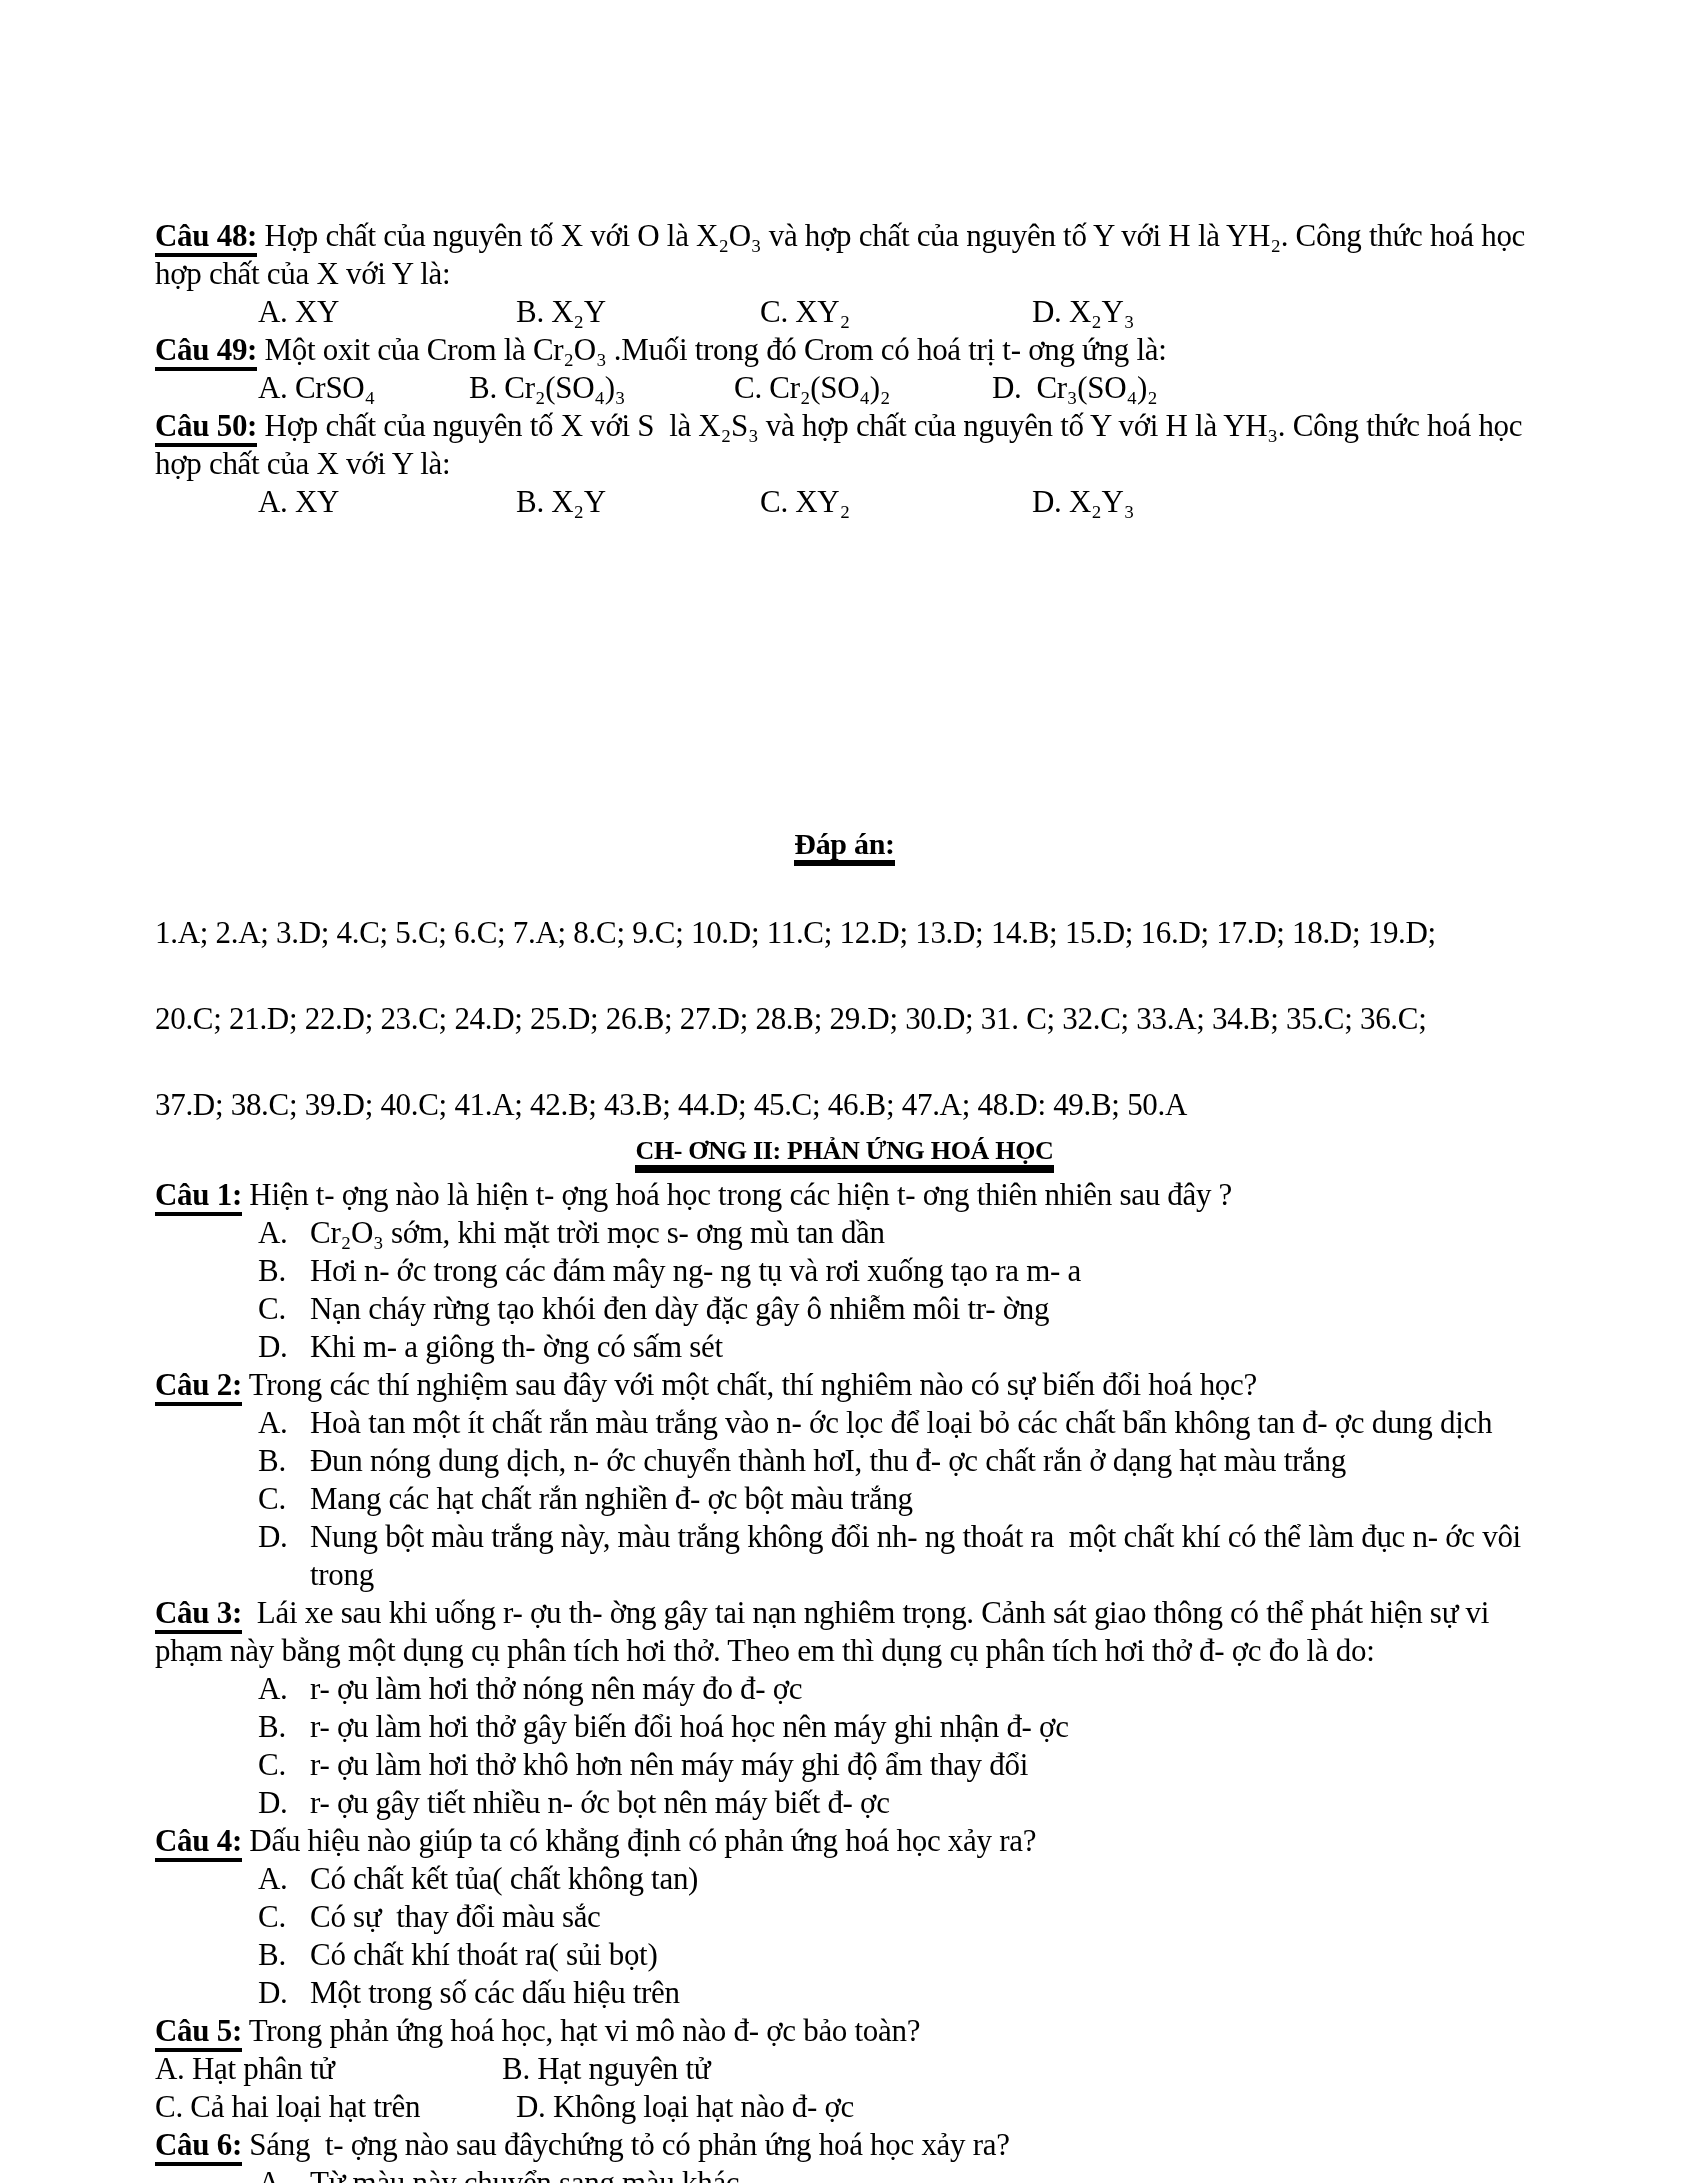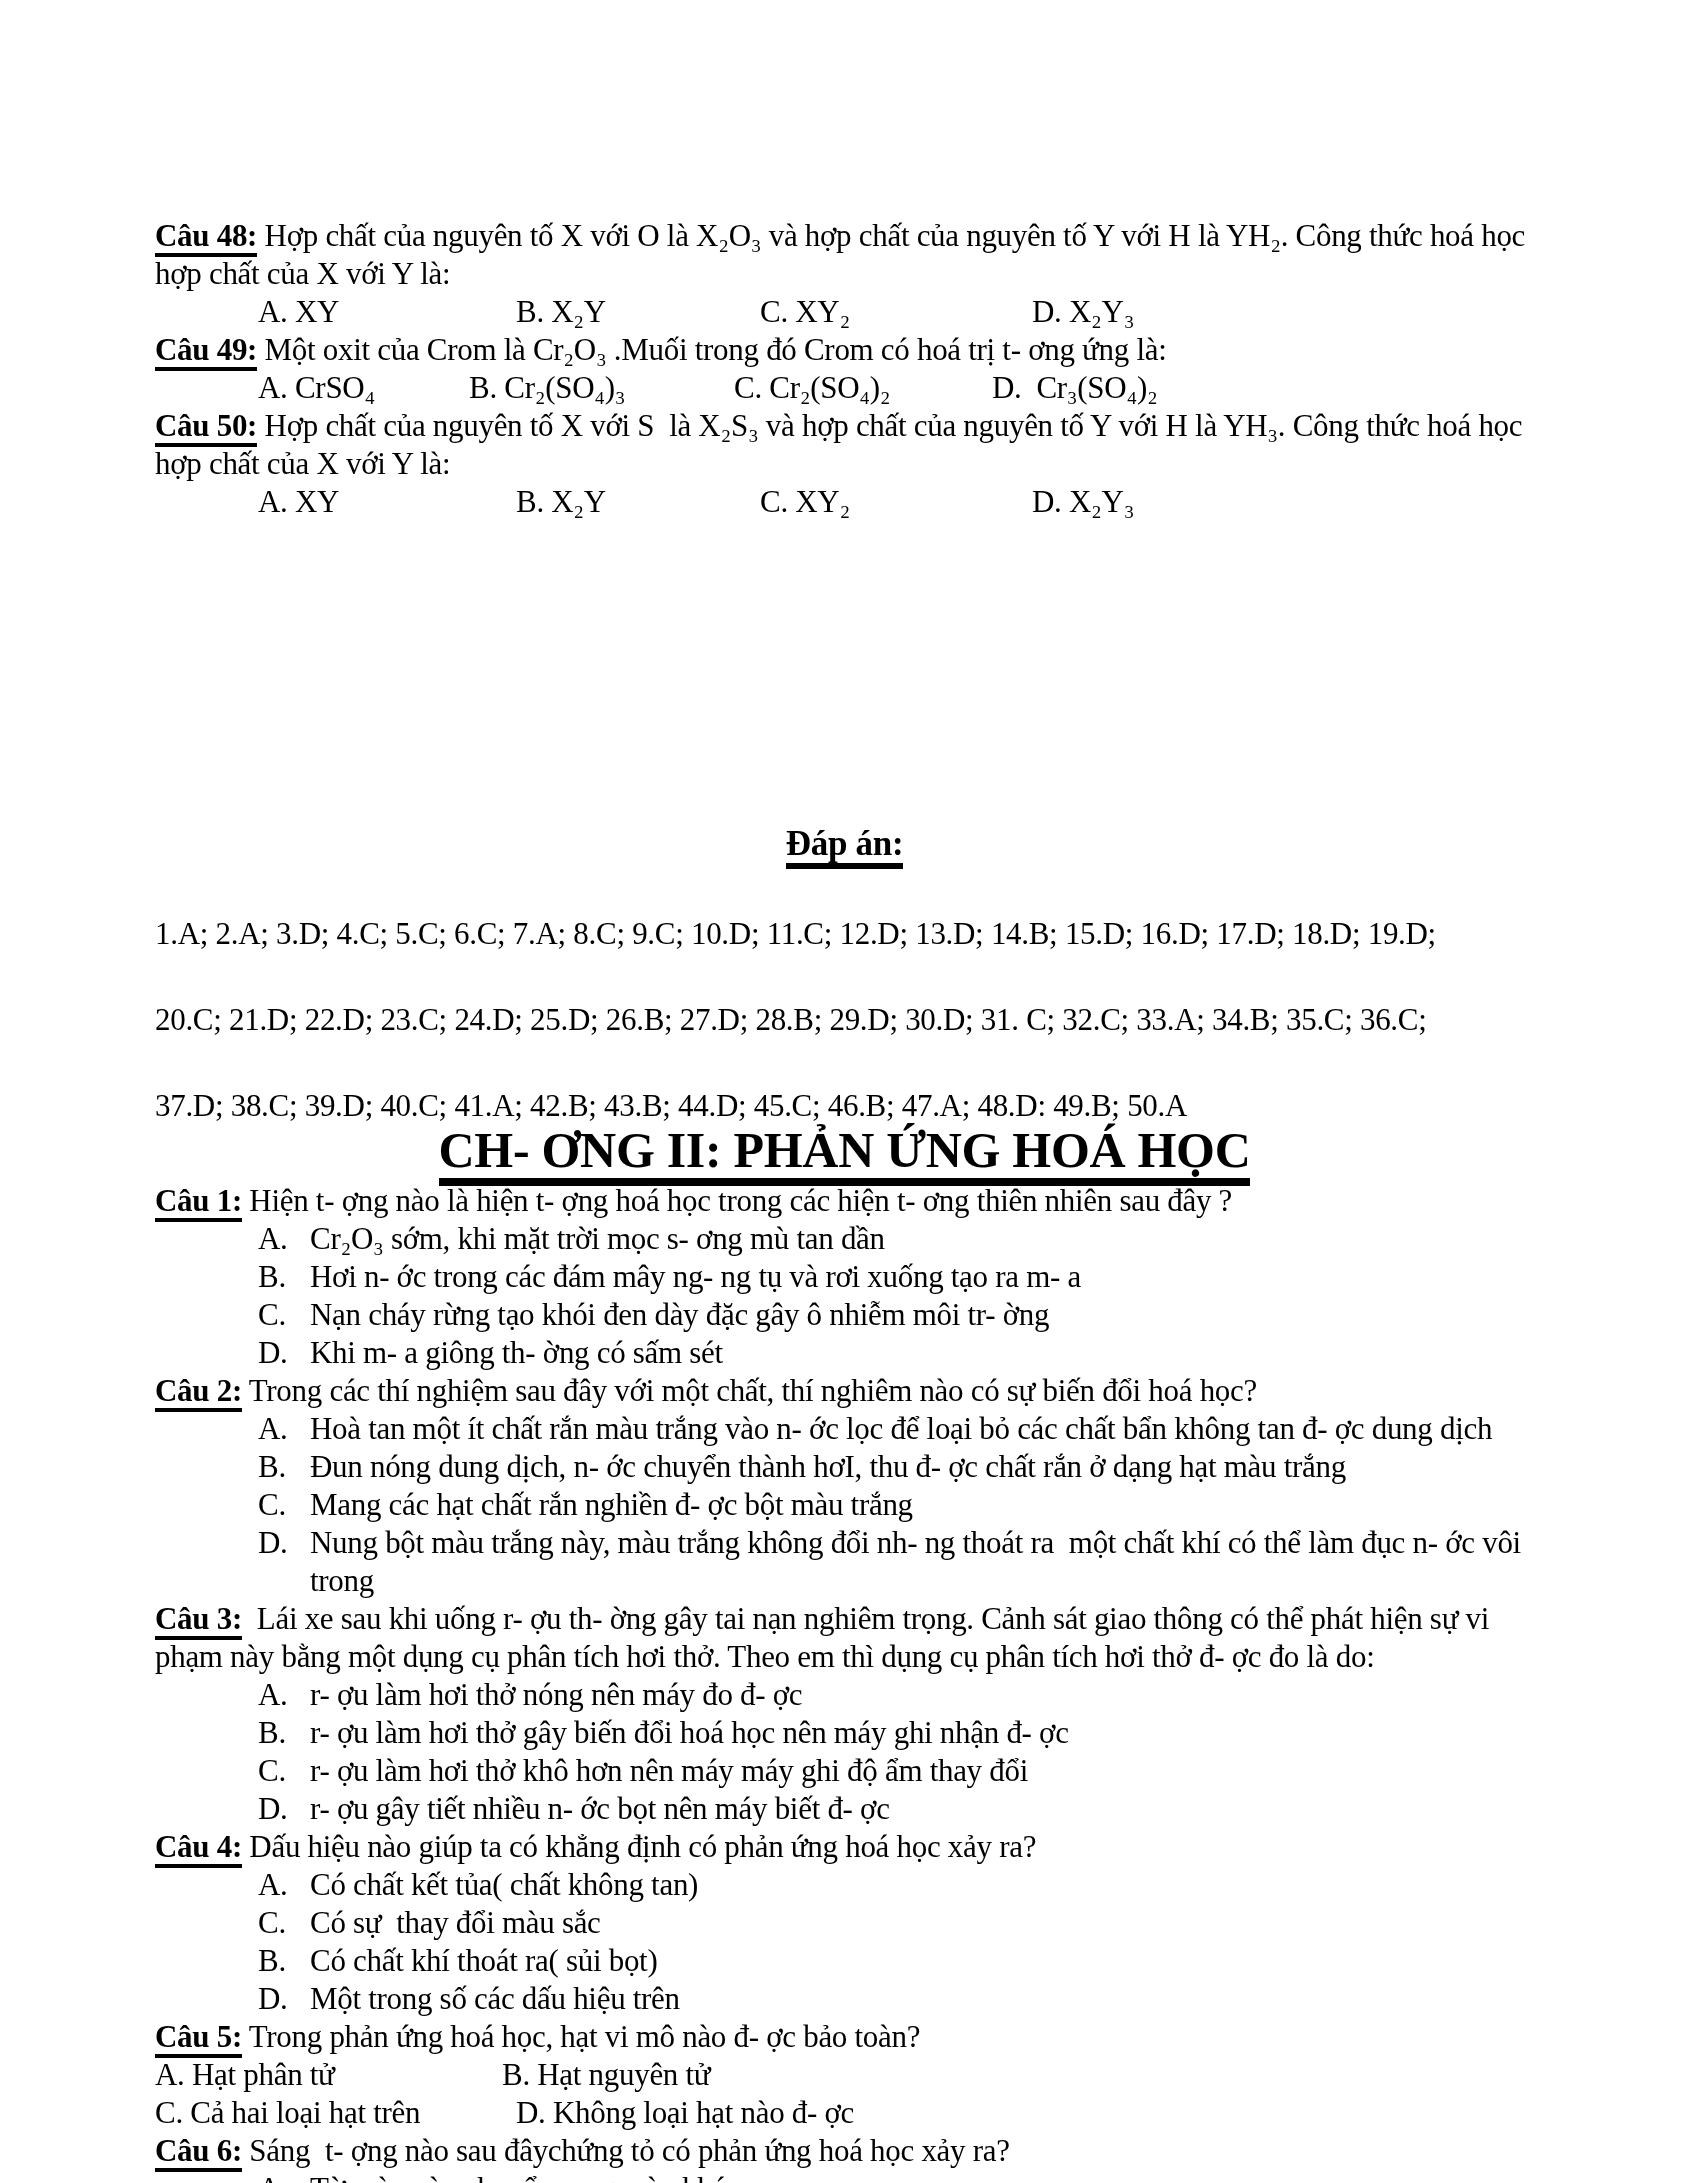--- a/index.html
+++ b/index.html
@@ -15,23 +15,23 @@
   p{margin:0;padding:0;}
   .q-label{font-weight:700;border-bottom:4.6px solid #000;}
   .q-text{white-space:pre-wrap;margin-top:24px;}
   .ans-line{white-space:pre-wrap;margin-top:48px;}
   .optrow{position:relative;height:38px;}
   .optrow span{position:absolute;top:0;white-space:pre;}
   .opt{margin-left:103px;padding-left:52px;text-indent:-52px;}
   .opt .opt-letter{display:inline-block;width:52px;text-indent:0;}
   .opt .opt-text{white-space:pre-wrap;}
   .center{text-align:center;}
-  .h-answer{font-weight:700;font-size:35px;border-bottom:6px solid #000;margin-top:20px;}
+  .h-answer{font-weight:700;font-size:30px;border-bottom:6px solid #000;margin-top:20px;}
   .h-answer-line{line-height:44px;margin:0;}
-  .h-chapter{font-weight:700;font-size:50px;border-bottom:8.6px solid #000;}
+  .h-chapter{font-weight:700;font-size:26px;border-bottom:8.6px solid #000;}
   .h-chapter-line{line-height:50px;margin:0;}
   .spacer-big{height:301px;}
 </style>
 </head>
 <body>
 
 <div class="page">
   <div class="content">
 
     <p class="q"><span class="q-label">Câu 48:</span><span class="q-text"> Hợp chất của nguyên tố X với O là X₂O₃ và hợp chất của nguyên tố Y với H là YH₂. Công thức hoá học hợp chất của X với Y là:</span></p>

